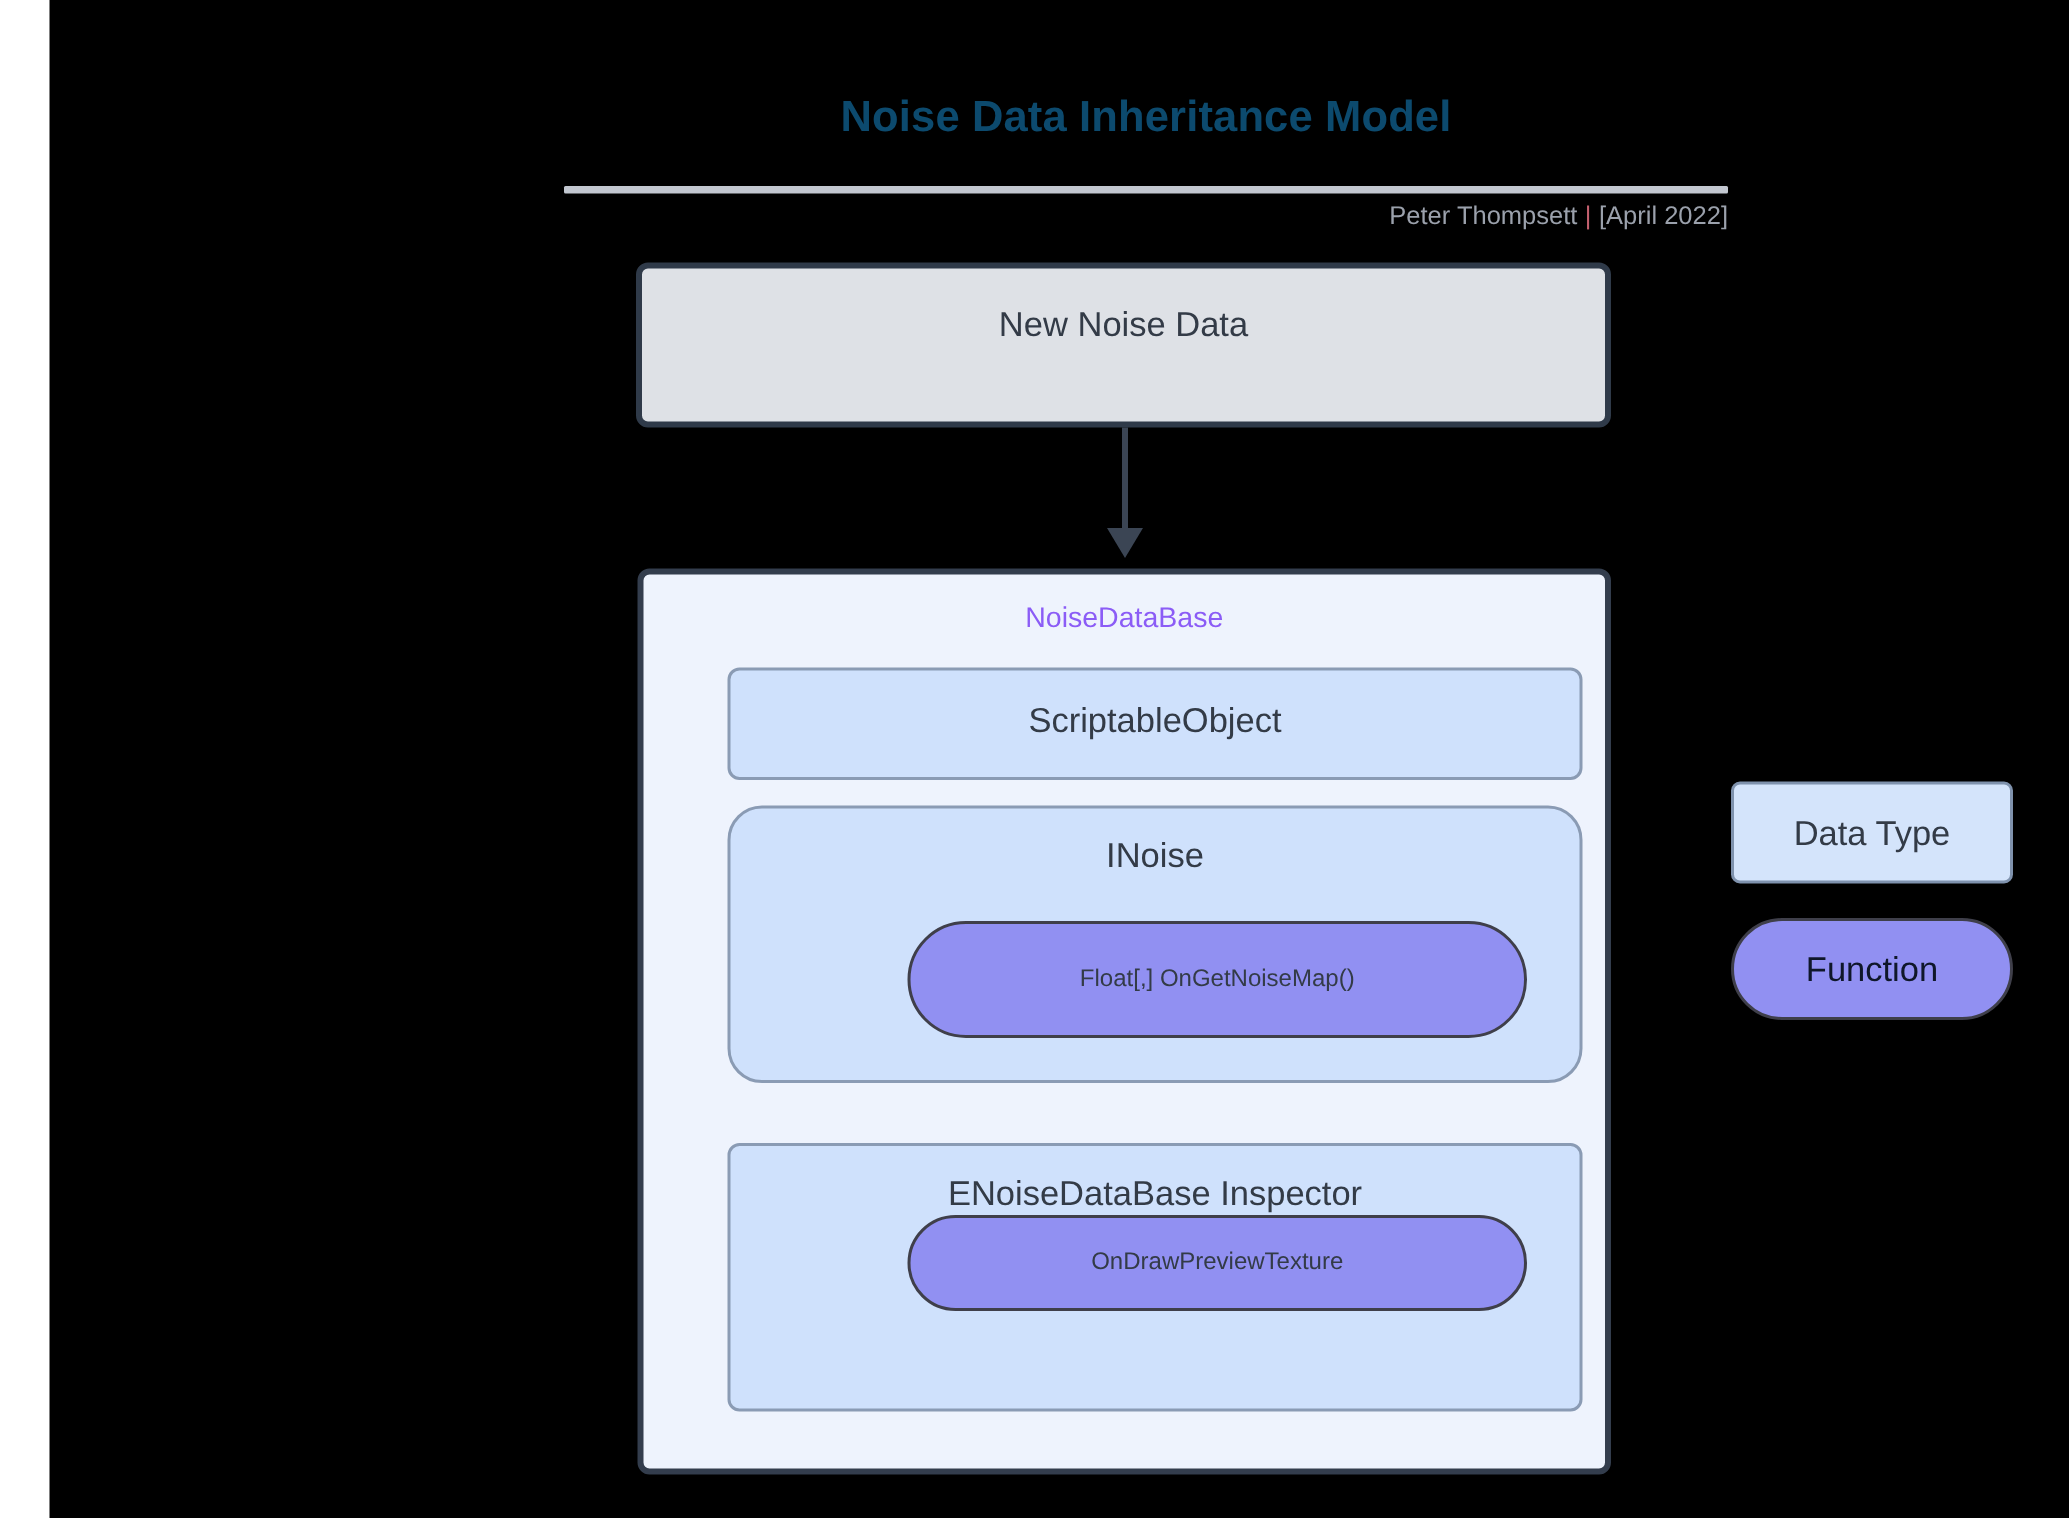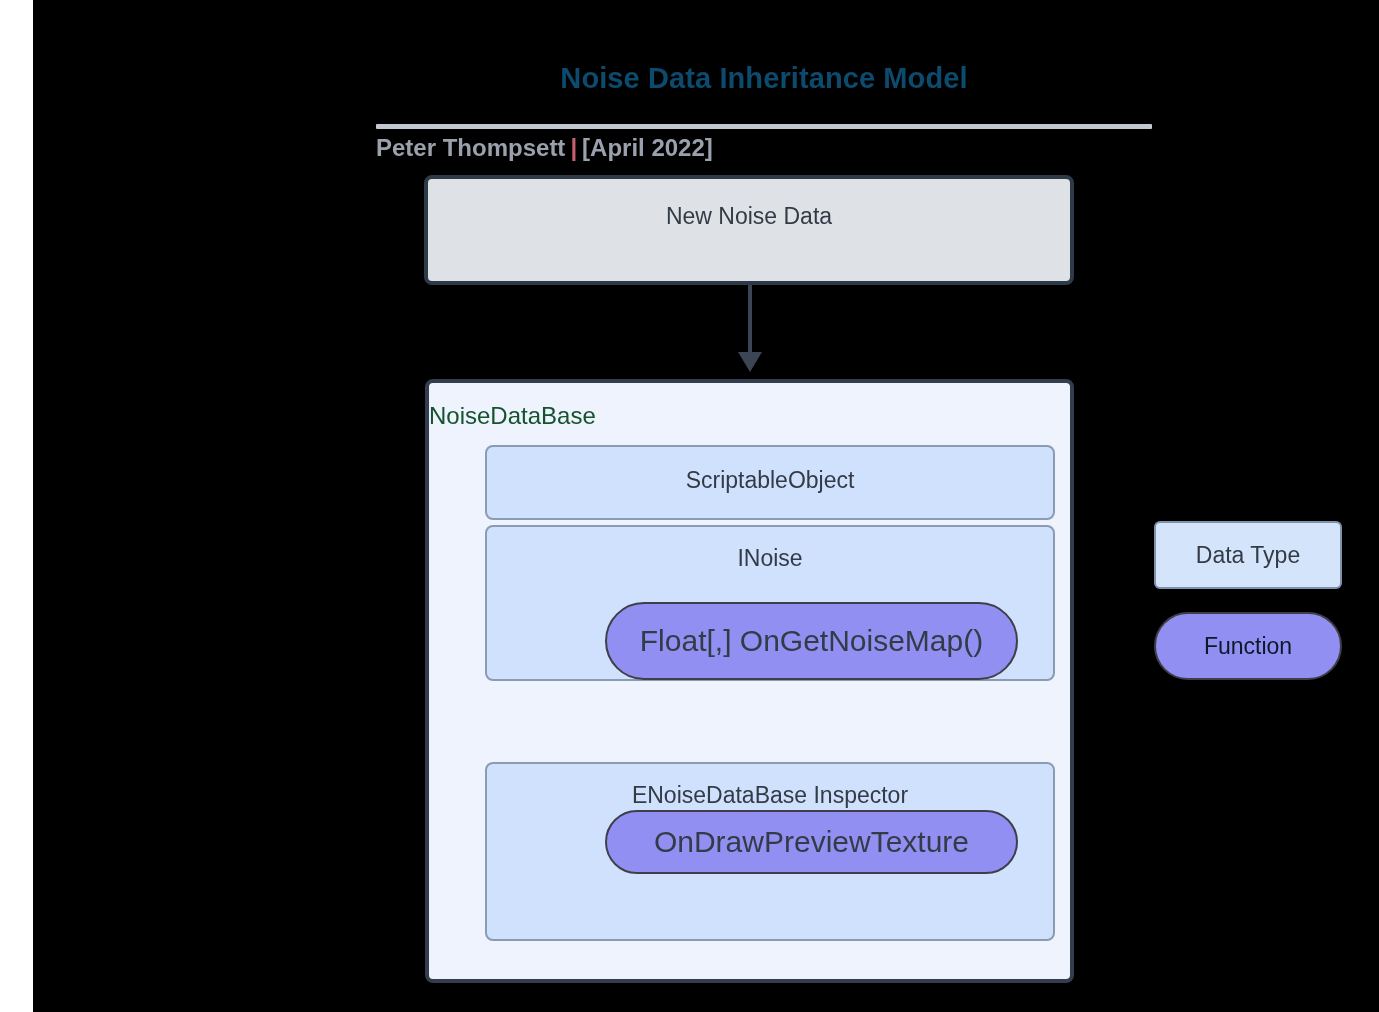--- a/index.html
+++ b/index.html
@@ -53,23 +53,23 @@
     width: 776px;
     height: 5px;
     background: #c2c7d0;
     border-radius: 1px;
   }
   #header-byline {
     position: absolute;
     left: 376px;
     top: 134px;
     width: 776px;
-    text-align: left;
-    font-size: 24px;
-    font-weight: bold;
+    text-align: right;
+    font-size: 17px;
+    font-weight: normal;
     color: #9ba1ac;
     white-space: nowrap;
   }
   #header-byline .sep {
     color: #c4606f;
     margin: 0 5px;
   }
 
   
   .node {
@@ -125,22 +125,23 @@
     height: 604px;
     background: #eef3fd;
     border: 4px solid #333d4d;
     border-radius: 8px;
   }
   #noisedatabase-label {
     position: absolute;
     left: 0;
     top: 19px;
     width: 100%;
-    font-size: 24px;
-    color: #14532d;
+    text-align: center;
+    font-size: 19px;
+    color: #8b5cf6;
   }
 
   
   .subblock {
     position: absolute;
     box-sizing: border-box;
     background: #cfe1fc;
     border: 2px solid #8a9bb4;
     border-radius: 8px;
     margin-left: 12px;
@@ -158,43 +159,44 @@
     left: 44px;
     top: 62px;
     width: 570px;
     height: 75px;
   }
   #block-scriptableobject .subblock-label {
     top: 20px;
   }
   #block-inoise {
     left: 44px;
-    top: 142px;
+    top: 154px;
     width: 570px;
-    height: 156px;
+    height: 185px;
+    border-radius: 23px;
   }
   #block-enoise-inspector {
     left: 44px;
     top: 379px;
     width: 570px;
     height: 179px;
   }
 
   
   .pill {
     position: absolute;
     box-sizing: border-box;
     background: #9190f2;
     border: 2px solid #3f3f4a;
     border-radius: 999px;
     display: flex;
     align-items: center;
     justify-content: center;
     color: #333b47;
-    font-size: 30px;
+    font-size: 16px;
     white-space: nowrap;
   }
   #pill-ongetnoisemap {
     left: 118px;
     top: 75px;
     width: 413px;
     height: 78px;
   }
   #pill-ondrawpreviewtexture {
     left: 118px;

